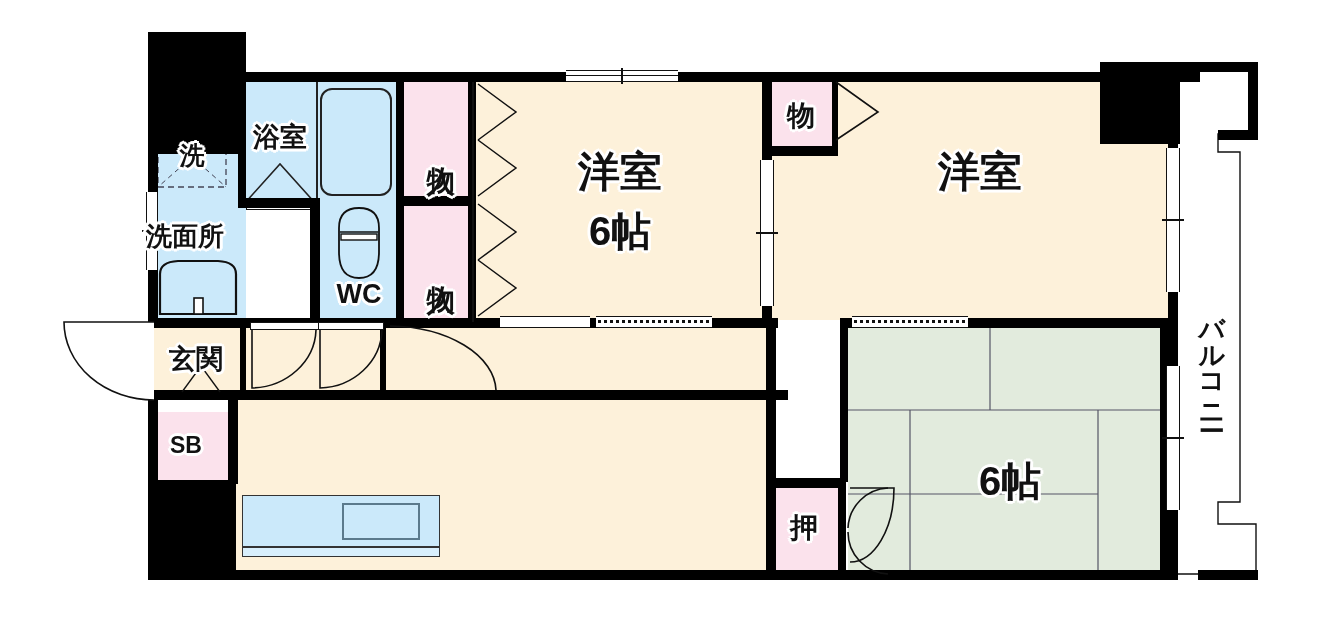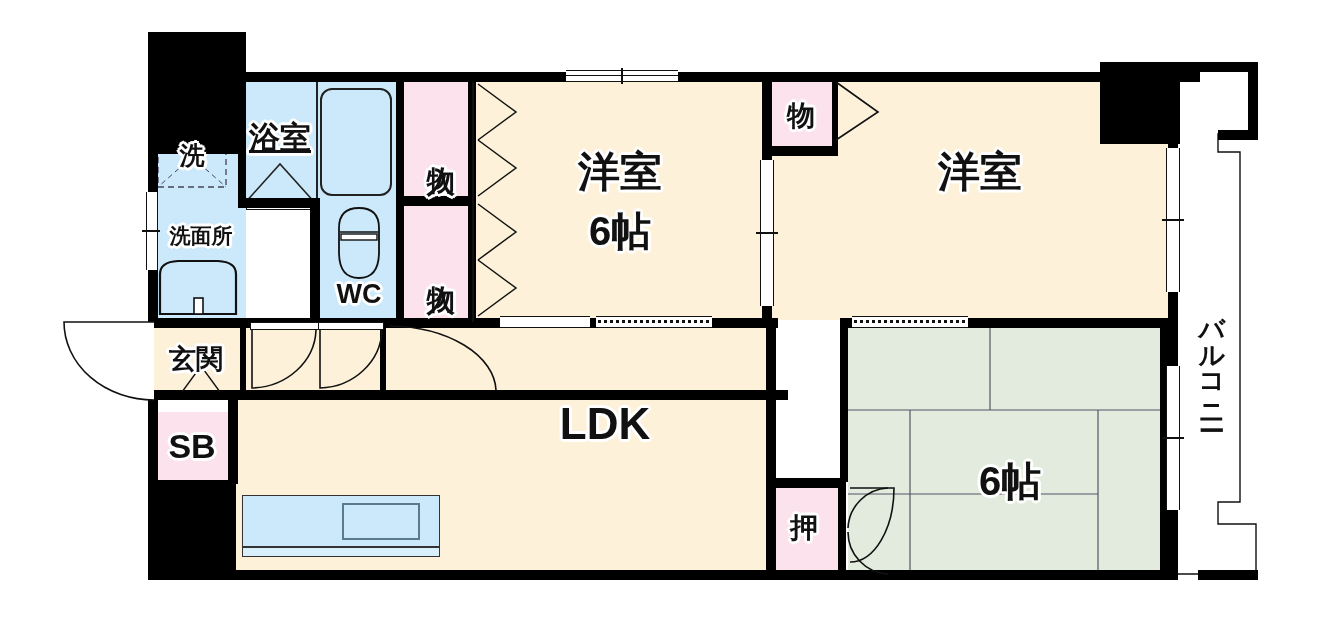--- a/index.html
+++ b/index.html
@@ -220,42 +220,41 @@
   </svg>
   <svg style="left:478px;top:204px;width:40px;height:116px;">
     <polyline points="0,0 38,28 0,56" fill="none" stroke="#111" stroke-width="1.5"></polyline>
     <polyline points="0,56 38,84 0,112" fill="none" stroke="#111" stroke-width="1.5"></polyline>
   </svg>
   <div class="thin" style="left:472px;top:82px;width:2px;height:120px;background:#111;"></div>
   <div class="thin" style="left:472px;top:202px;width:2px;height:120px;background:#111;"></div>
 
   <div class="lbl" style="left:162px;top:132px;width:60px;height:48px;font-size:25px;">洗</div>
 
-  <div class="lbl" style="left:244px;top:118px;width:72px;height:40px;font-size:31px;text-decoration:underline;">浴室</div>
-
-  <div class="lbl" style="left:154px;top:218px;width:94px;height:36px;font-size:21px;">洗面所</div>
+  <div class="lbl" style="left:244px;top:118px;width:72px;height:40px;font-size:27px;">浴室</div>
+
+  <div class="lbl" style="left:138px;top:218px;width:94px;height:36px;font-size:26px;">洗面所</div>
 
   <div class="lbl" style="left:322px;top:278px;width:74px;height:34px;font-size:27px;">WC</div>
 
   <div class="lbl vert" style="left:412px;top:95px;width:56px;height:100px;font-size:28px;">物入</div>
 
   <div class="lbl vert" style="left:412px;top:214px;width:56px;height:100px;font-size:28px;">物入</div>
 
   <div class="lbl" style="left:540px;top:148px;width:160px;height:48px;font-size:42px;">洋室</div>
   <div class="lbl" style="left:540px;top:208px;width:160px;height:46px;font-size:40px;">6帖</div>
 
   <div class="lbl" style="left:776px;top:94px;width:50px;height:44px;font-size:28px;">物</div>
 
   <div class="lbl" style="left:900px;top:148px;width:160px;height:48px;font-size:42px;">洋室</div>
 
   <div class="lbl" style="left:152px;top:342px;width:88px;height:36px;font-size:27px;">玄関</div>
 
-  <div class="lbl" style="left:158px;top:428px;width:68px;height:36px;font-size:34px;">SB</div>
-
-  <div class="lbl" style="left:520px;top:400px;width:170px;height:48px;font-size:44px;">LDK</div>
+  <div class="lbl" style="left:152px;top:428px;width:68px;height:36px;font-size:23px;">SB</div>
+
 
   <div class="lbl" style="left:776px;top:506px;width:56px;height:44px;font-size:28px;">押</div>
 
   <div class="lbl" style="left:930px;top:458px;width:160px;height:46px;font-size:40px;">6帖</div>
 
   <div class="lbl vert" style="left:1190px;top:268px;width:44px;height:180px;font-size:26px;">バルコニー</div>
 
 </div>
 
 </body></html>

